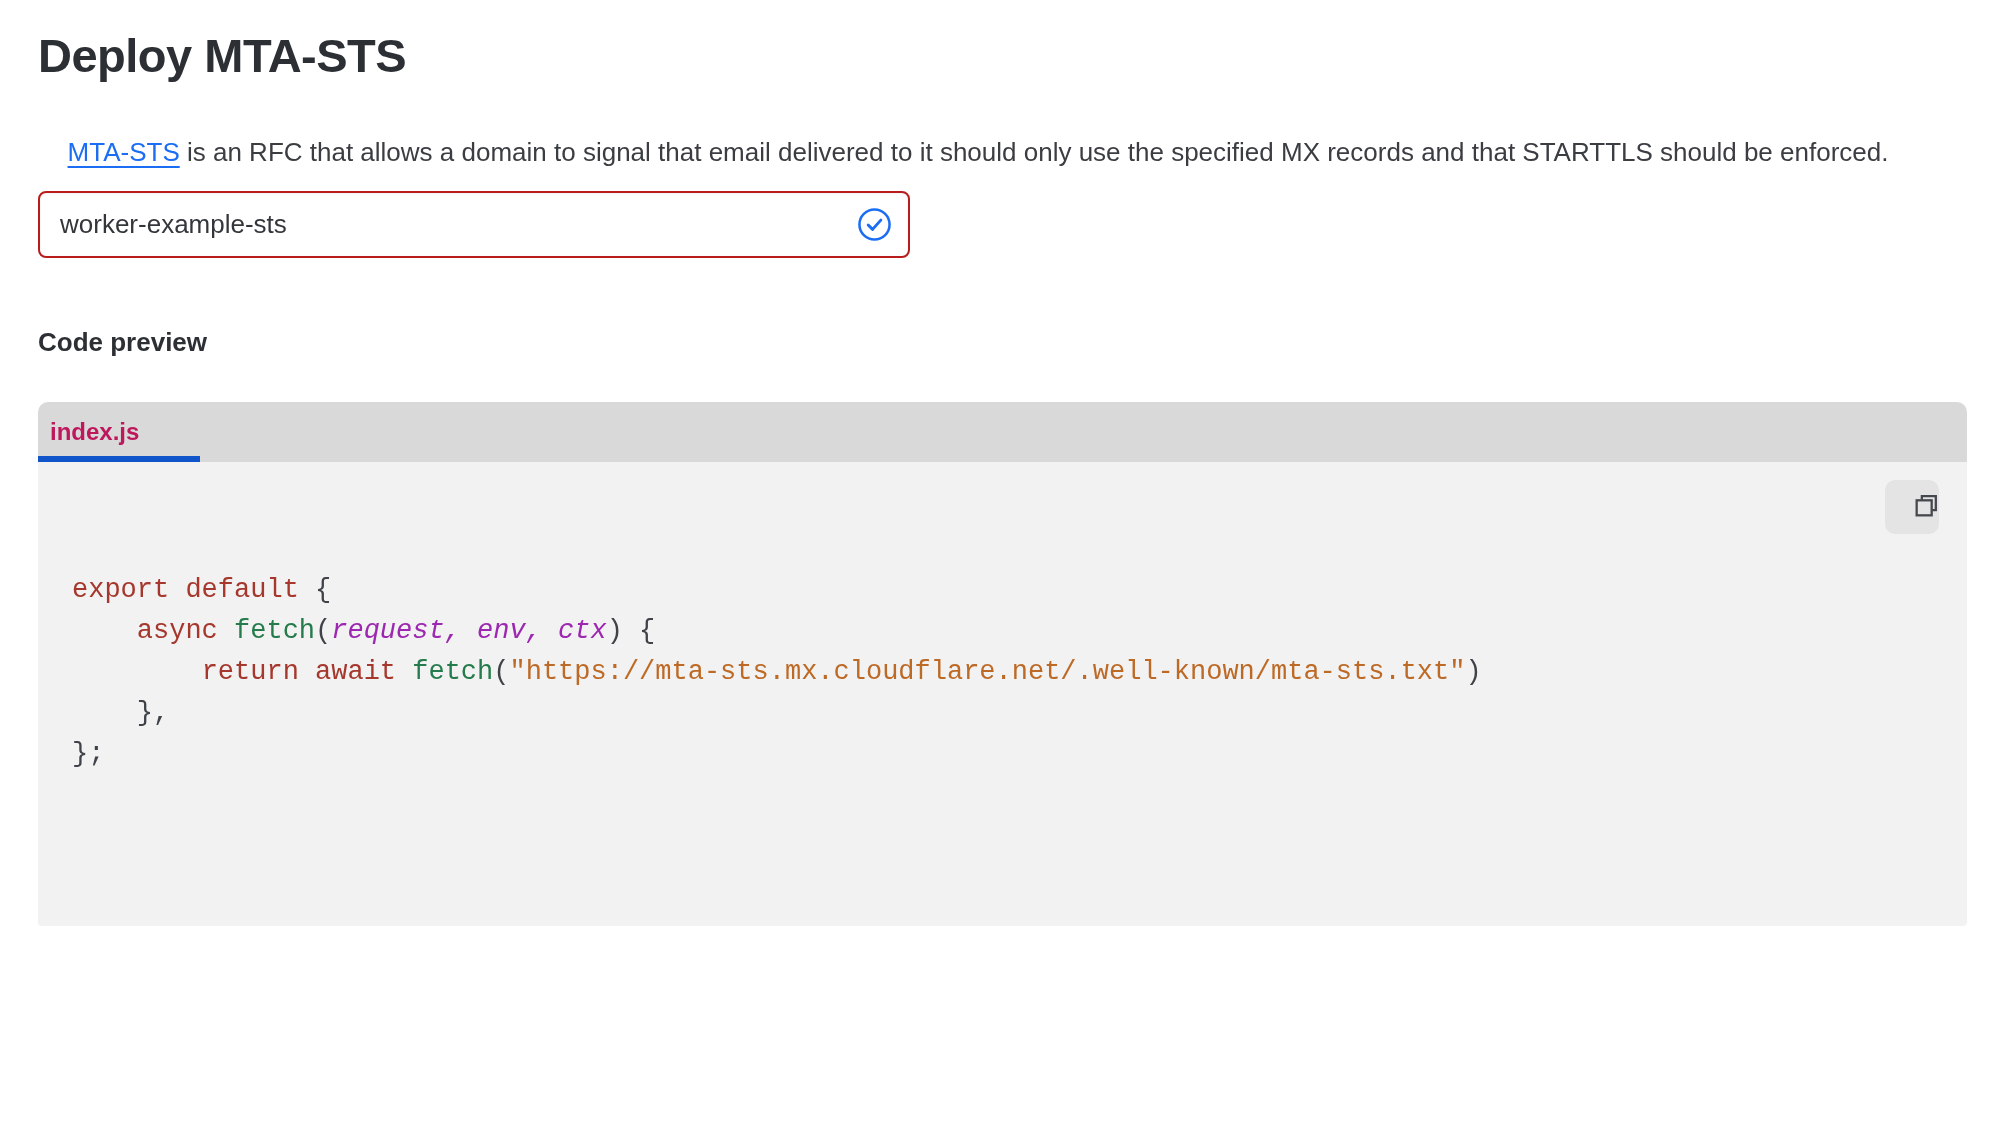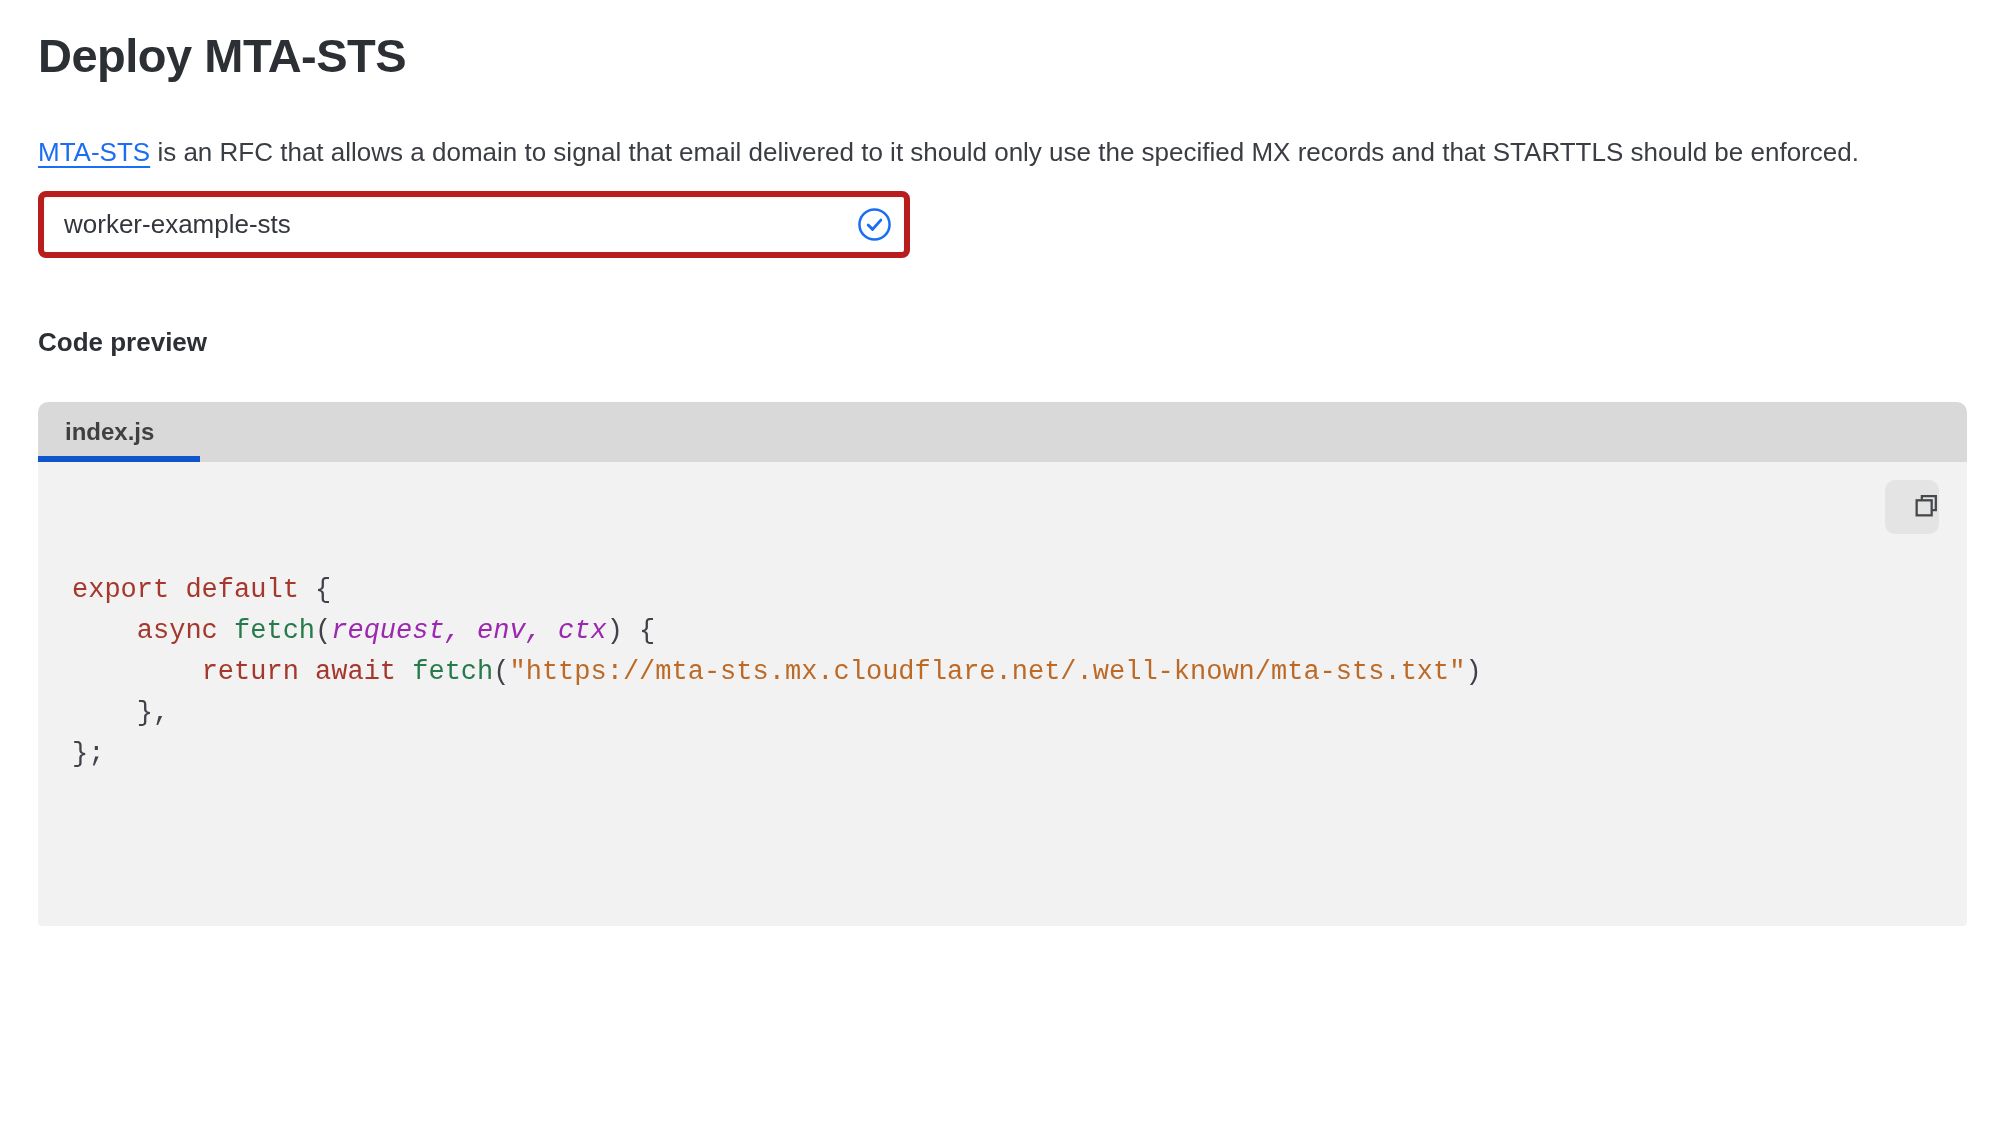--- a/index.html
+++ b/index.html
@@ -24,20 +24,21 @@
     font-weight: 700;
     color: #2c2f33;
     letter-spacing: -0.5px;
   }
   .description {
     margin: 46px 0 0 0;
     font-size: 26px;
     line-height: 45px;
     color: #3a3d42;
     max-width: 1880px;
+    text-align: center;
   }
   .description a {
     color: var(--accent);
     text-decoration: underline;
     text-underline-offset: 5px;
     cursor: pointer;
   }
   .field-label {
     margin-top: 64px;
     font-size: 26px;
@@ -47,21 +48,21 @@
   }
   .input-wrap {
     position: relative;
     margin-top: 16px;
     width: 872px;
     height: 67px;
   }
   .name-input {
     width: 100%;
     height: 100%;
-    border: 6px solid #b91c1c;
+    border: 2px solid #b91c1c;
     border-radius: 8px;
     padding: 0 70px 0 20px;
     font-size: 26px;
     font-family: "Liberation Sans", sans-serif;
     color: #33363b;
     background: #ffffff;
     box-shadow: inset 0 1px 3px rgba(0,0,0,0.06);
     outline: none;
   }
   .valid-icon {
@@ -87,24 +88,24 @@
     background: var(--tabbar-bg);
     border-radius: 10px 10px 0 0;
     display: flex;
     align-items: stretch;
   }
   .tab {
     position: relative;
     min-width: 162px;
     display: flex;
     align-items: center;
-    padding: 0 27px;
+    padding: 0 12px;
     font-size: 24px;
     font-weight: 700;
-    color: #404040;
+    color: #be185d;
     cursor: pointer;
   }
   .tab .tab-underline {
     position: absolute;
     left: 0;
     bottom: 0;
     width: 100%;
     height: 6px;
     background: var(--tab-underline);
   }

